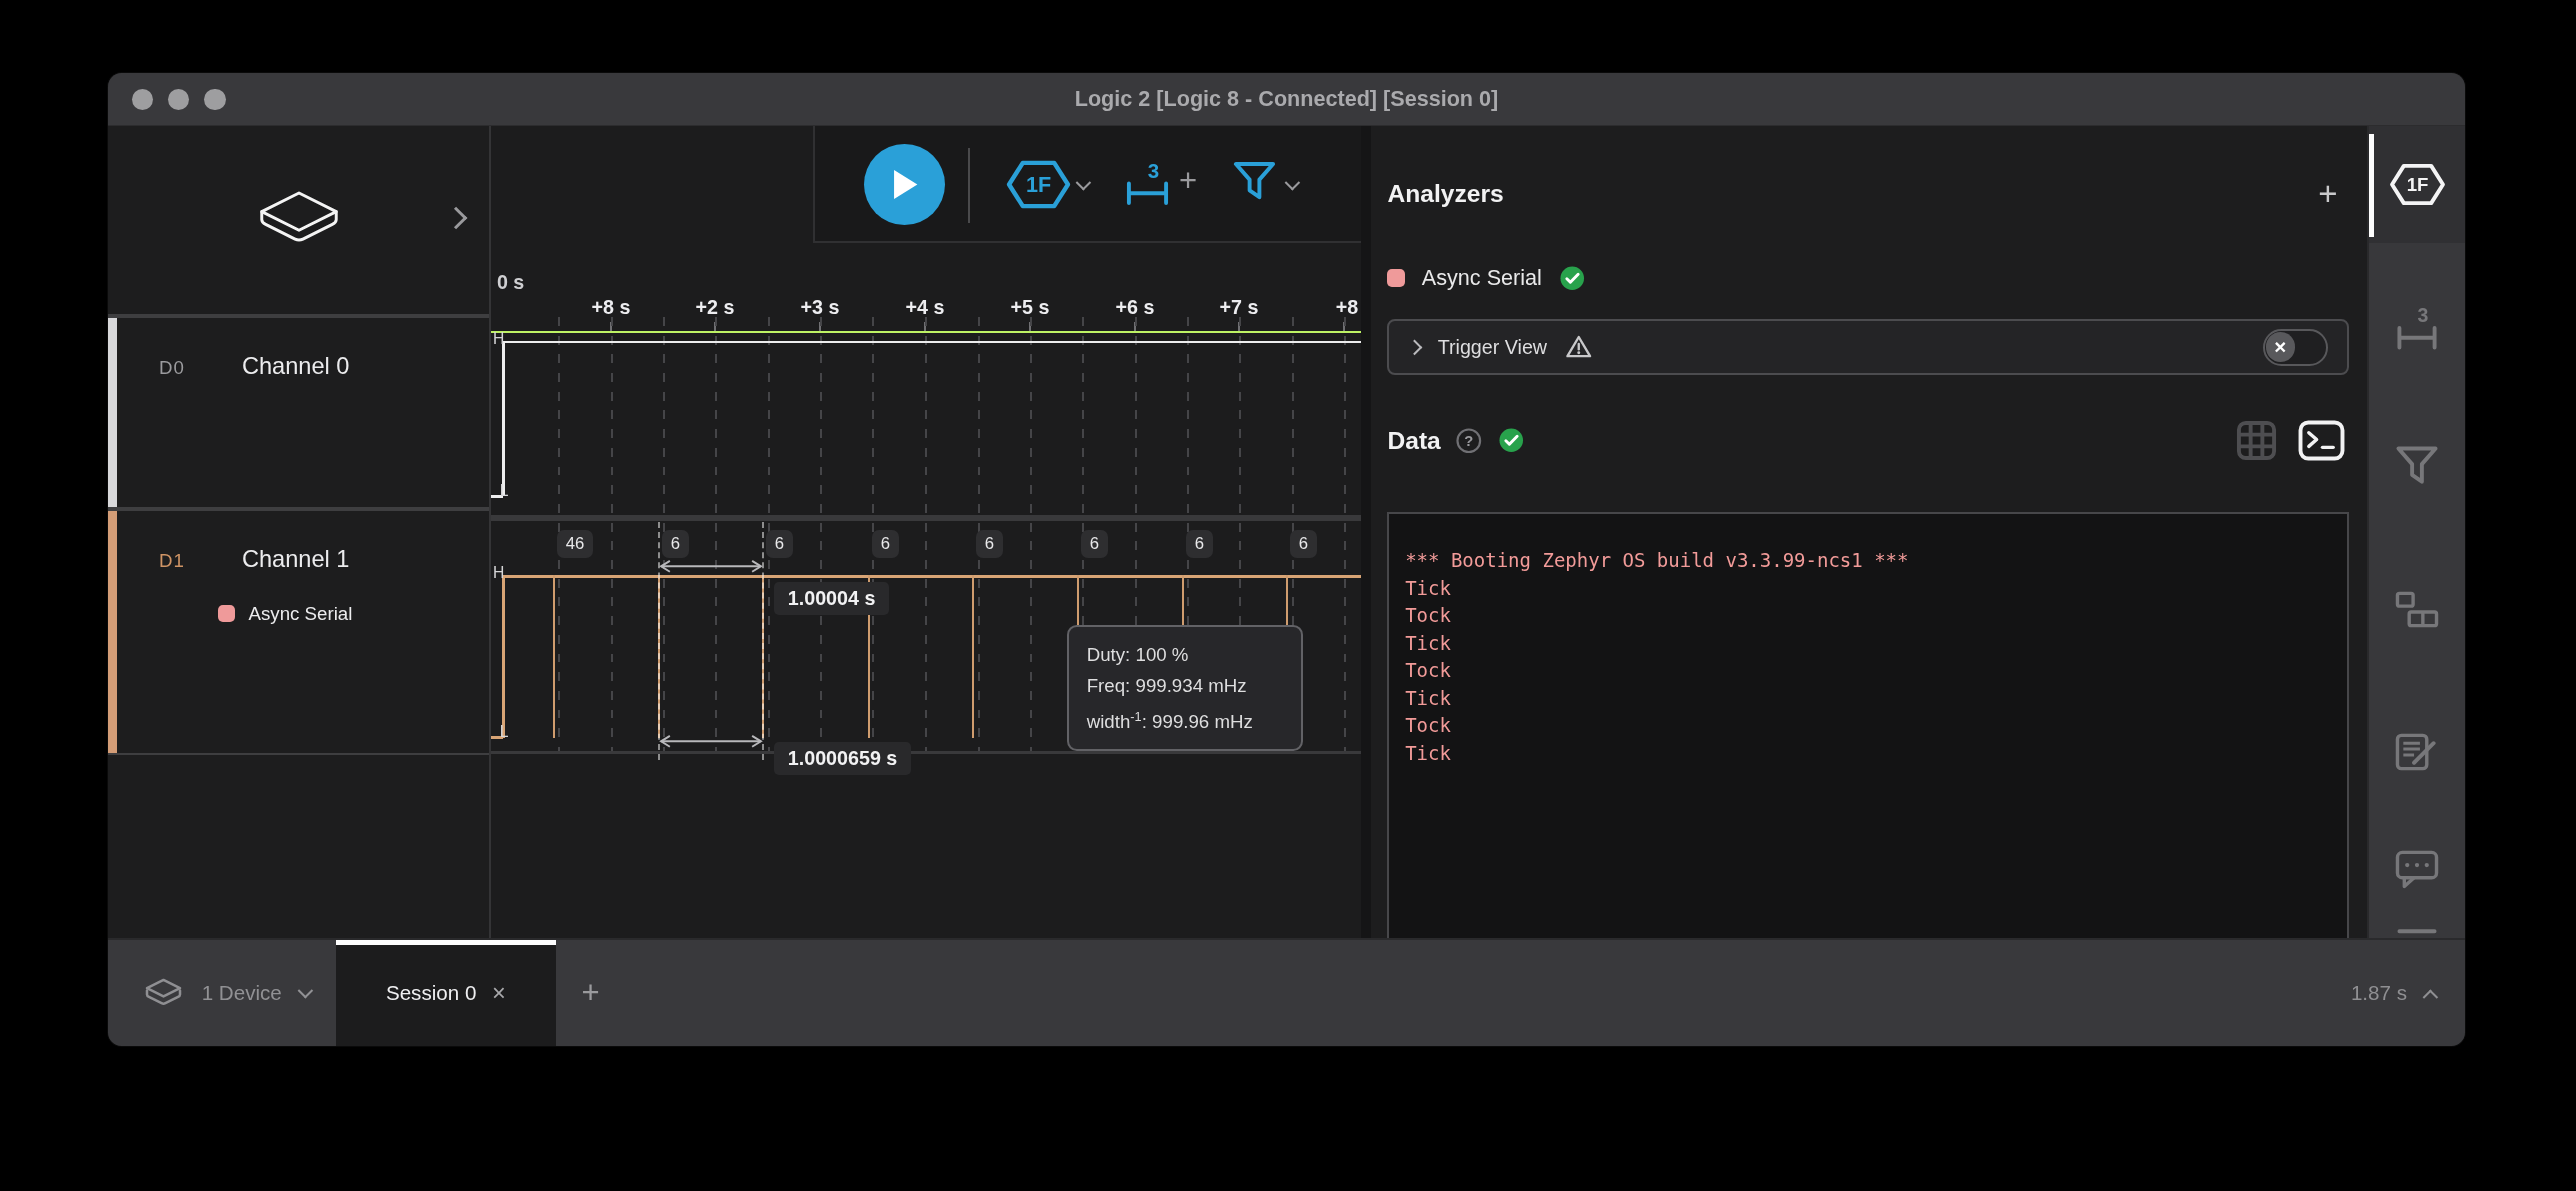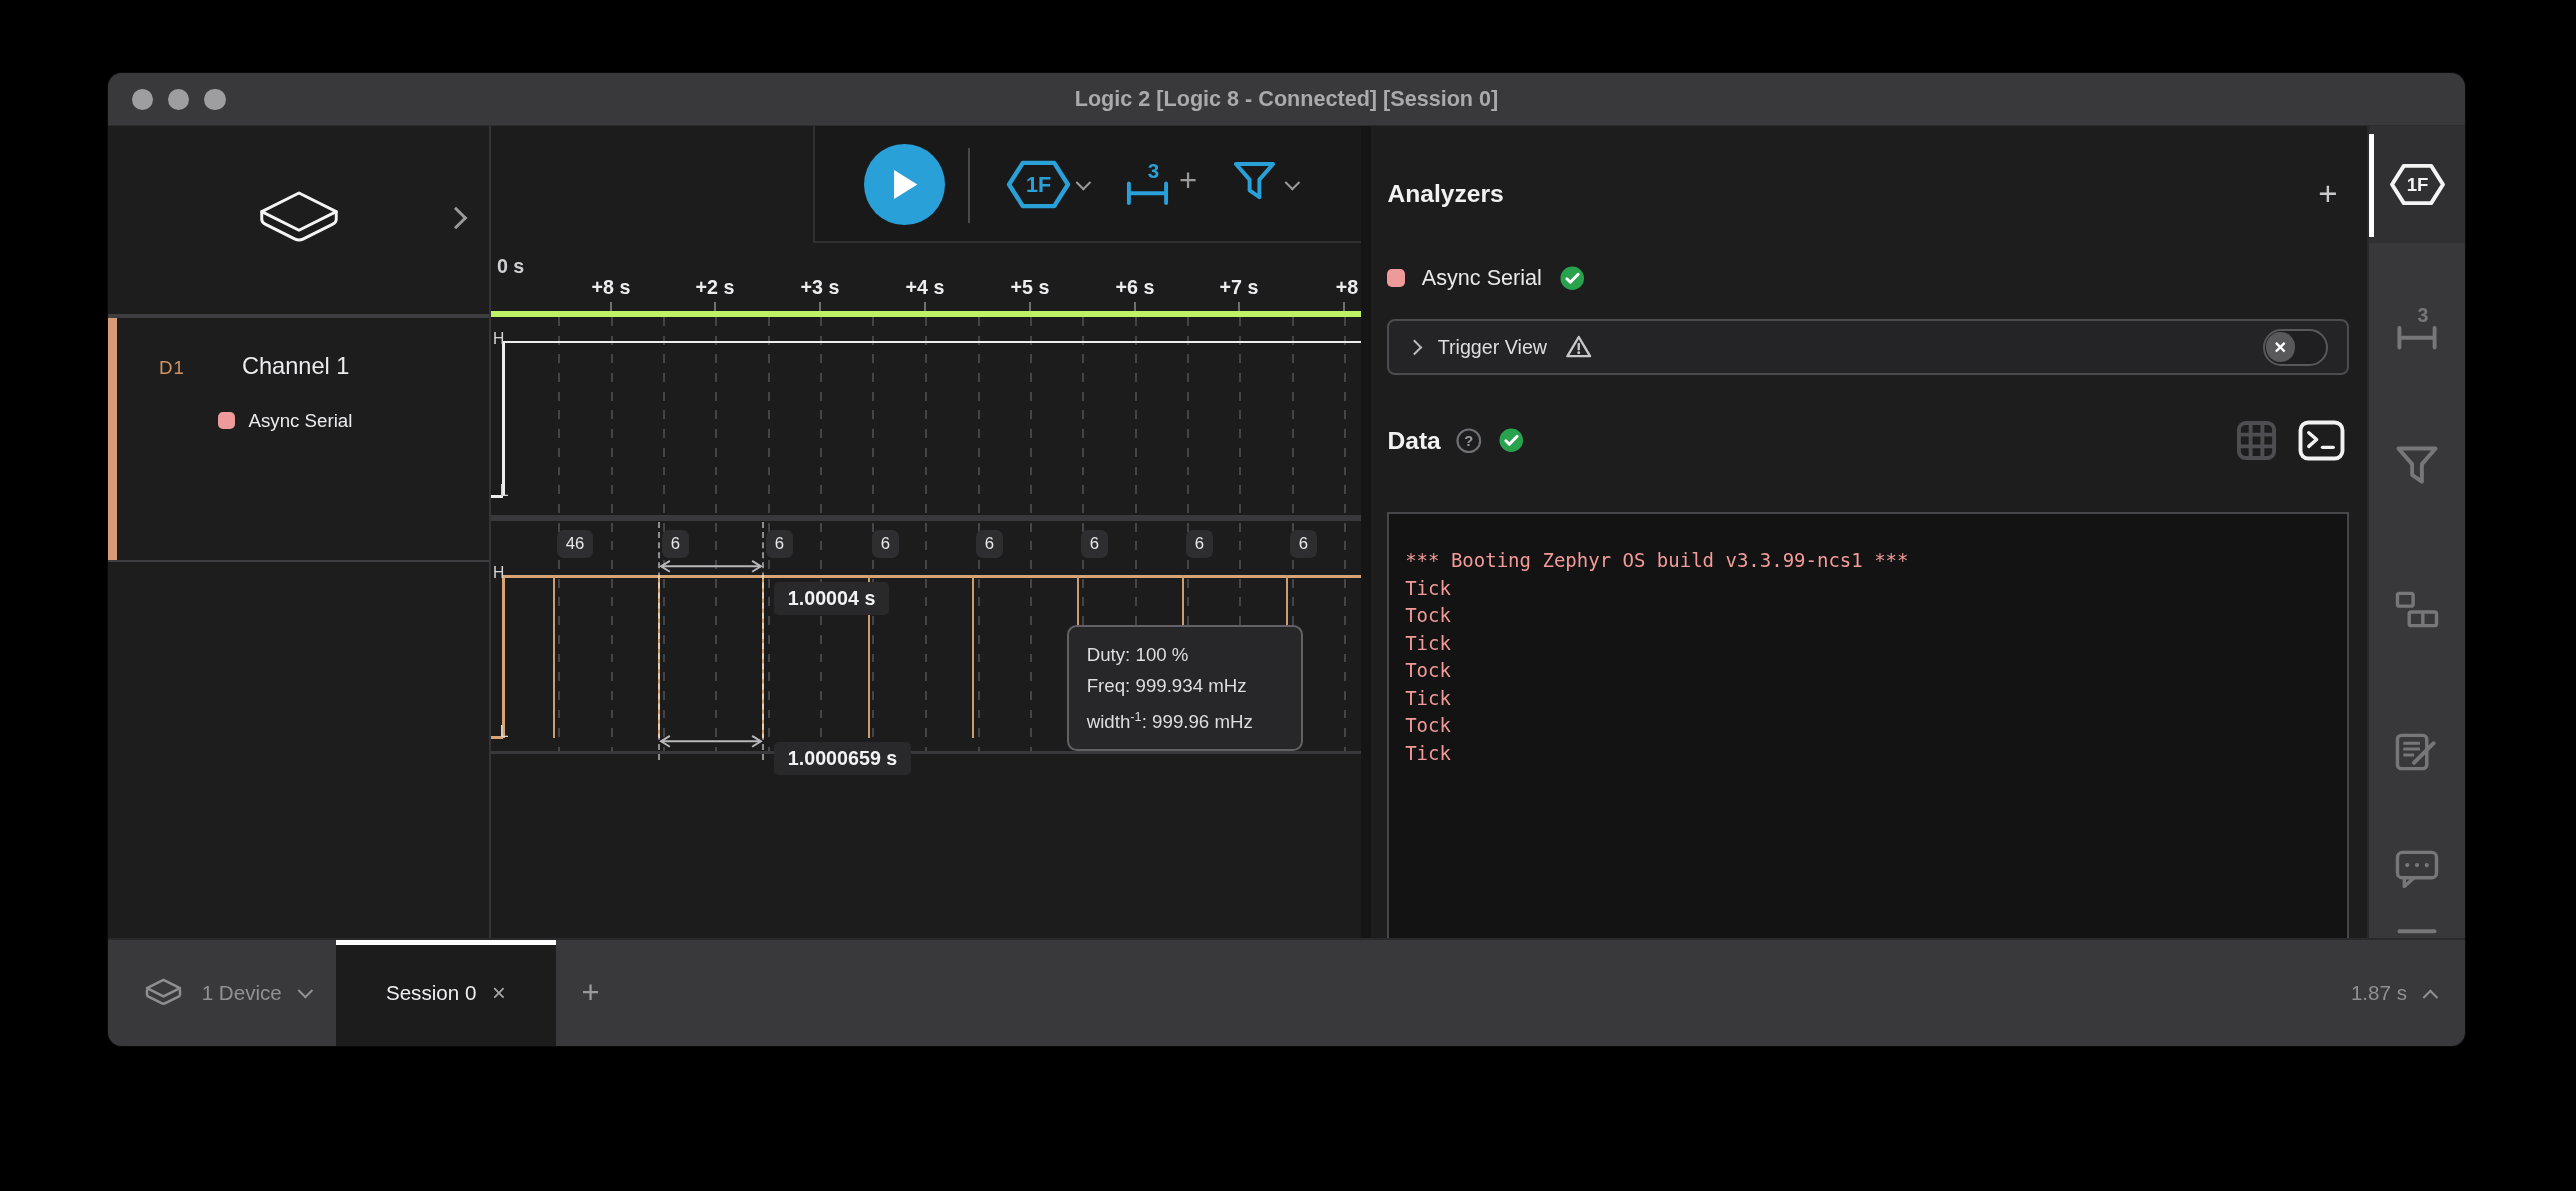--- a/index.html
+++ b/index.html
@@ -54,21 +54,21 @@
   .play-btn { position:absolute; left:49px; top:17.7px; width:81px; height:81px; border-radius:50%;
     background:#2aa0d8; display:flex; align-items:center; justify-content:center; }
   .tb-divider { position:absolute; left:153px; top:21.6px; width:2px; height:75px; background:#4a4a4c; }
   .tb-hex { position:absolute; left:191px; top:32px; }
   .tb-chev1 { position:absolute; left:263px; top:51px; color:#9a9a9d; }
   .tb-ruler { position:absolute; left:309px; top:36px; }
   .tb-plus { position:absolute; left:364px; top:39px; font-size:31px; color:#9a9a9d; font-weight:400; line-height:1; }
   .tb-funnel { position:absolute; left:417px; top:34px; }
   .tb-chev2 { position:absolute; left:472px; top:51px; color:#9a9a9d; }
 
-  .timeline { position:absolute; left:0; top:117px; width:870px; height:74px; border-bottom:6px solid #bef264; }
+  .timeline { position:absolute; left:0; top:133px; width:870px; height:74px; border-bottom:2px solid #bef264; }
   .tl-origin { position:absolute; left:5.9px; top:11.8px; font-size:19.7px; font-weight:bold; color:#cfcfd2; }
   .tl-label { position:absolute; bottom:11.8px; transform:translateX(-50%); font-size:19.7px; font-weight:bold; color:#ededf0; white-space:nowrap; }
   .tl-tick { position:absolute; bottom:0; width:2px; height:8.8px; background:#6f6f72; }
 
   .rows { position:absolute; left:0; top:191px; width:870px; height:436px; }
   .grid { position:absolute; top:0; bottom:0; width:2px;
     background-image:repeating-linear-gradient(to bottom, #454548 0 8.8px, transparent 8.8px 18.7px); }
 
   .lvl { position:absolute; font-size:15.7px; color:#d6d6d8; z-index:4; }
   .sig-h0 { position:absolute; left:10.8px; right:0; top:23.6px; height:2.9px; background:#ededee; }
@@ -154,20 +154,27 @@
 
     <div class="sidebar">
       <div class="device-box">
         <svg width="98" height="69" viewBox="0 0 100 70">
           <path d="M50 7 L88 26 L50 45 L12 26 Z" fill="none" stroke="#f4f4f4" stroke-width="3" stroke-linejoin="round"></path>
           <path d="M12 26 V34 Q12 37 16 39 L46 54 Q50 56 54 54 L84 39 Q88 37 88 34 V26" fill="none" stroke="#f4f4f4" stroke-width="3" stroke-linecap="round"></path>
         </svg>
         <span class="chev-wrap"><span class="chev right big"></span></span>
       </div>
 
+      <div class="ch-row d0">
+        <div class="leftbar"></div>
+        <div class="ch-line">
+          <span class="ch-id">D0</span>
+          <span class="ch-name">Channel 0</span>
+        </div>
+      </div>
 
       <div class="ch-row d1">
         <div class="leftbar"></div>
         <div class="ch-line">
           <span class="ch-id">D1</span>
           <span class="ch-name">Channel 1</span>
         </div>
         <div class="an-row">
           <span class="an-dot"></span>
           <span class="an-label">Async Serial</span>

